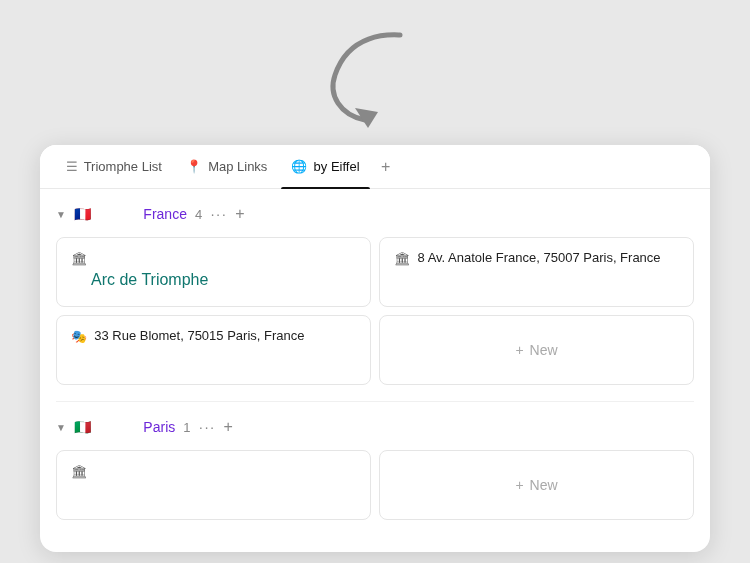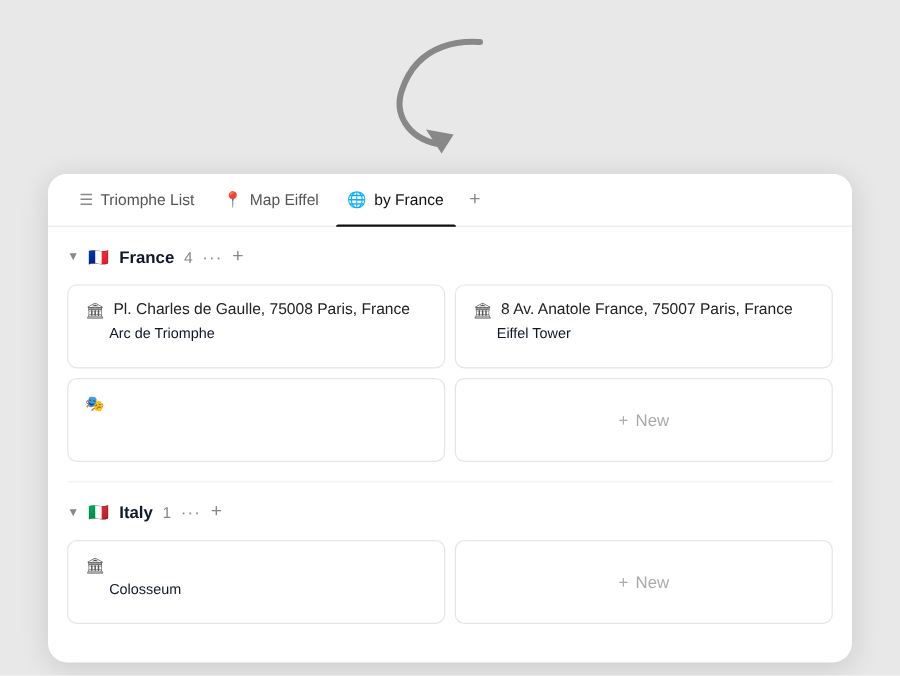--- a/index.html
+++ b/index.html
@@ -115,22 +115,23 @@
       font-size: 10px;
       cursor: pointer;
     }
 
     .flag {
       font-size: 14px;
     }
 
     .section-title {
       font-size: 14px;
-      font-weight: 700;
-      color: #0f172a;
+      font-weight: 400;
+      color: #6d28d9;
+      margin-left: 44px;
     }
 
     .section-count {
       font-size: 13px;
       color: #888;
     }
 
     .section-dots {
       font-size: 14px;
       color: #888;
@@ -172,22 +173,22 @@
     }
 
     .card-address-icon {
       font-size: 13px;
       margin-top: 1px;
       flex-shrink: 0;
       color: #555;
     }
 
     .card-label {
-      font-size: 12px;
-      color: #0f172a;
+      font-size: 16px;
+      color: #0f766e;
       padding-left: 20px;
     }
 
     .new-card {
       border: 1px solid #e5e5e5;
       border-radius: 8px;
       display: flex;
       align-items: center;
       justify-content: center;
       gap: 6px;
@@ -215,25 +216,25 @@
 
 <div class="main-panel">
 
   <div class="tabs-bar">
     <div class="tab">
       <span class="tab-icon">☰</span>
       <span>Triomphe List</span>
     </div>
     <div class="tab">
       <span class="tab-icon">📍</span>
-      <span>Map Eiffel</span>
+      <span>Map Links</span>
     </div>
     <div class="tab active">
       <span class="tab-icon">🌐</span>
-      <span>by France</span>
+      <span>by Eiffel</span>
     </div>
     <div class="tab-add">
       <span>+</span>
     </div>
   </div>
 
   <div class="content">
 
     <div class="section-header">
       <span class="section-chevron">▼</span>
@@ -242,63 +243,61 @@
       <span class="section-count">4</span>
       <span class="section-dots">···</span>
       <span class="section-plus">+</span>
     </div>
 
     <div class="cards-grid">
 
       <div class="address-card">
         <div class="card-address-line">
           <span class="card-address-icon">🏛</span>
-          <span>Pl. Charles de Gaulle, 75008 Paris, France</span>
         </div>
         <div class="card-label">Arc de Triomphe</div>
       </div>
 
       <div class="address-card">
         <div class="card-address-line">
           <span class="card-address-icon">🏛</span>
           <span>8 Av. Anatole France, 75007 Paris, France</span>
         </div>
-        <div class="card-label">Eiffel Tower</div>
       </div>
 
       <div class="address-card">
         <div class="card-address-line">
           <span class="card-address-icon">🎭</span>
+          <span>33 Rue Blomet, 75015 Paris, France</span>
         </div>
       </div>
 
       <div class="new-card">
         <span>+</span>
         <span>New</span>
       </div>
     </div>
 
     <hr class="section-divider">
 
     <div class="section-header">
       <span class="section-chevron">▼</span>
       <span class="flag">🇮🇹</span>
-      <span class="section-title">Italy</span>
+      <span class="section-title">Paris</span>
       <span class="section-count">1</span>
       <span class="section-dots">···</span>
       <span class="section-plus">+</span>
     </div>
 
     <div class="cards-grid">
 
       <div class="address-card">
         <div class="card-address-line">
           <span class="card-address-icon">🏛</span>
         </div>
-        <div class="card-label">Colosseum</div>
       </div>
 
       <div class="new-card">
         <span>+</span>
         <span>New</span>
       </div>
     </div>
 
   </div>
 </div>

